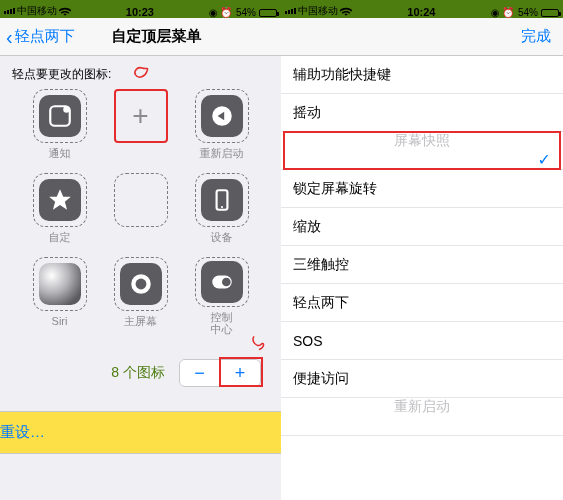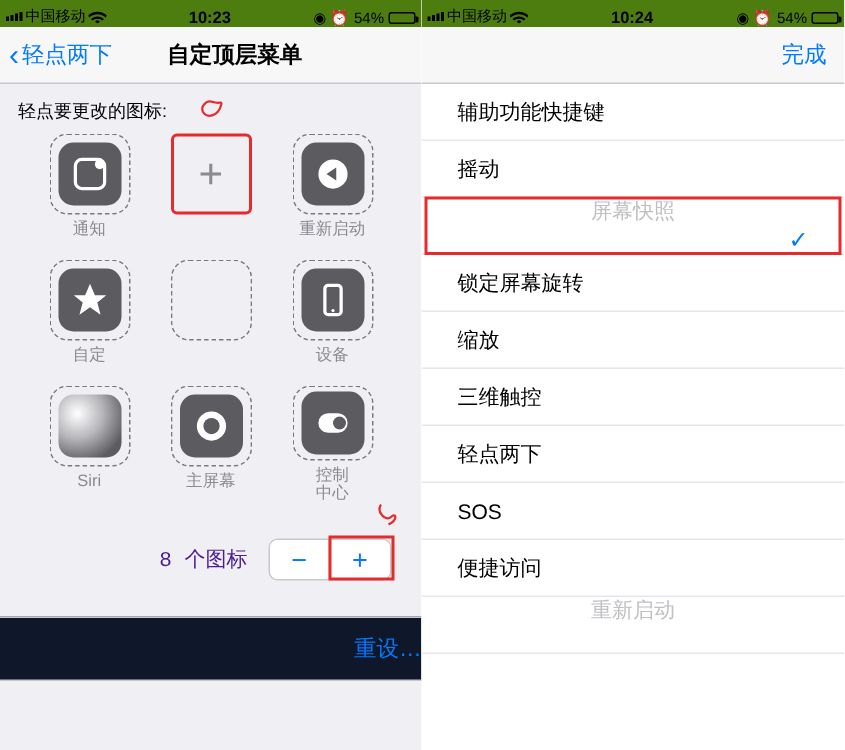--- a/index.html
+++ b/index.html
@@ -110,54 +110,54 @@
 
   
   .glyph { width:26px; height:26px; }
 
   .btm-bar {
     margin-top:20px;
     padding: 4px 20px 0;
     display:flex; align-items:center; justify-content:flex-end; gap:10px;
     position:relative;
   }
-  .btm-bar .count { color:#4c1d95; font-size:14px; margin-right:4px;font-family:Liberation Mono, monospace; }
+  .btm-bar .count { color:#4d7c0f; font-size:14px; margin-right:4px; }
   .btm-bar .stepper {
     display:flex; border:1px solid #c8c7cc; border-radius:6px; overflow:hidden;
   }
   .btm-bar .stepper button {
     width:40px; height:26px; background:#fff; border:none; border-right:1px solid #c8c7cc;
     color:#007aff; font-size:18px; line-height:1;
   }
   .btm-bar .stepper button:last-child { border-right:none; }
   .btm-bar .red-box {
     position:absolute; right:18px; top:2px; width:44px; height:30px; border:2px solid #e52b2b; pointer-events:none;
   }
   .scribble2 {
     position:absolute; right:12px; top:-22px; width:20px; height:20px;
   }
 
   .reset-row {
     margin-top:24px;
-    background:#0f172a;
+    background:#fde047;
     border-top:1px solid #c8c7cc;
     border-bottom:1px solid #c8c7cc;
-    text-align:right;
+    text-align:left;
     color:#007aff;
     font-size:15px;
     padding:11px 0;
   }
 
   
   .list { background:#fff; }
   .row {
     height:38px;
     border-bottom:1px solid #e5e5ea;
     display:flex; align-items:center;
-    padding:0 24px;
+    padding:0 12px;
     font-size:14px;
     color:#000;
   }
   .row.disabled { color:#c0c0c4;flex-direction:column; }
   .row .check { margin-left:auto; color:#007aff; font-size:16px; }
   .row.highlighted-outline {
     position:relative;
   }
   .row.highlighted-outline::after {
     content:""; position:absolute; inset:-1px 2px -1px 2px; border:2px solid #e52b2b; pointer-events:none;

